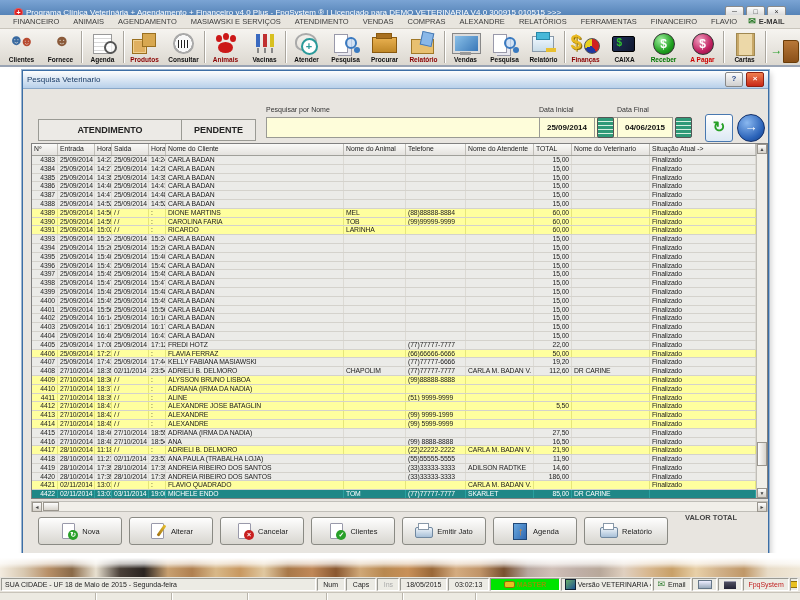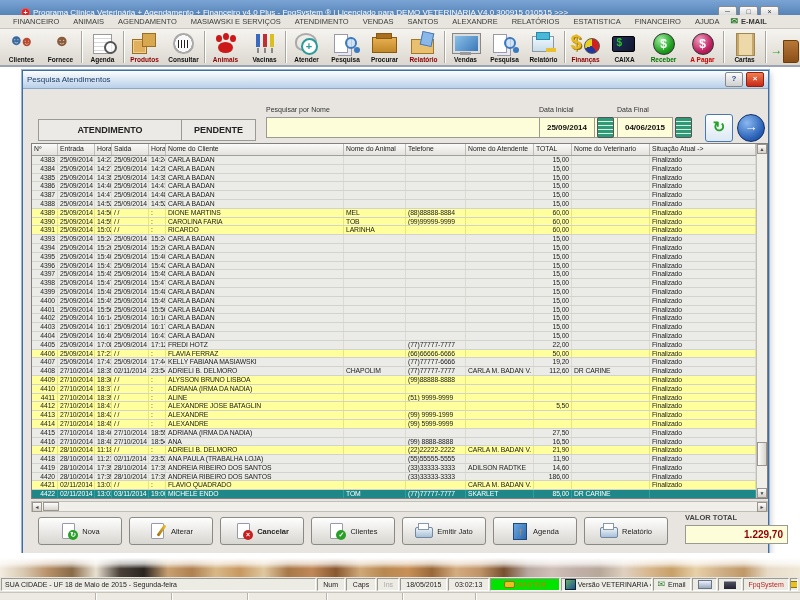--- a/index.html
+++ b/index.html
@@ -1,20 +1,20 @@
 <!DOCTYPE html>
 <html><head>
 <meta charset="utf-8">
 <style>
   html,body{margin:0;padding:0;background:#777;}
   #screen{position:relative;width:800px;height:600px;background:#fff;overflow:hidden;
     font-family:"Liberation Sans",sans-serif;-webkit-font-smoothing:antialiased;}
   
   .titlebar{position:absolute;left:0;top:0;width:800px;height:25px;display:flex;align-items:center;
-    background:linear-gradient(#7ba4d4,#3c6ea5);color:#fff;font-size:8px;padding:0 21px;box-sizing:border-box;}
+    background:linear-gradient(#7ba4d4,#3c6ea5);color:#fff;font-size:8px;padding:0 14px;box-sizing:border-box;}
   .app-logo{width:9px;height:9px;border-radius:50%;background:#d22;margin-right:3px;flex:0 0 auto;
     box-shadow:inset 0 0 0 1px #fff4;color:#fff;font-size:7px;line-height:9px;text-align:center;font-weight:bold;}
   .app-logo::before{content:"+";}
   .title-text{white-space:nowrap;overflow:hidden;flex:1;}
   .win-controls{display:flex;gap:2px;}
   .wc{width:17px;height:11px;background:linear-gradient(#fdfdfd,#cfcfcf);border:1px solid #8a8a8a;border-radius:2px;
     font-size:7px;line-height:10px;text-align:center;color:#333;}
   
   .menubar{position:absolute;left:0;top:15px;width:800px;height:14px;background:#e8e5de;border-bottom:1px solid #c9c5bc;
     display:flex;align-items:center;font-size:7.5px;color:#3a3a3a;box-sizing:border-box;padding-left:6px;}
@@ -199,26 +199,26 @@
   </div>
 
   <div class="menubar">
     <div id="menu-items" class="menu-items">
         <div class="menu-item">FINANCEIRO</div>
         <div class="menu-item">ANIMAIS</div>
         <div class="menu-item">AGENDAMENTO</div>
         <div class="menu-item">MASIAWSKI E SERVIÇOS</div>
         <div class="menu-item">ATENDIMENTO</div>
         <div class="menu-item">VENDAS</div>
-        <div class="menu-item">SANTOS</div>
+        <div class="menu-item">COMPRAS</div>
         <div class="menu-item">ALEXANDRE</div>
         <div class="menu-item">RELATÓRIOS</div>
-        <div class="menu-item">ESTATISTICA</div>
+        <div class="menu-item">FERRAMENTAS</div>
         <div class="menu-item">FINANCEIRO</div>
-        <div class="menu-item">AJUDA</div>
+        <div class="menu-item">FLAVIO</div>
       </div>
     <div class="menu-email">
       <span class="env-ico"></span>
       <span>E-MAIL</span>
     </div>
   </div>
 
   <div class="toolbar">
     <div class="tb-dots"></div>
     <div id="toolbar-groups" class="tb-groups">
@@ -308,21 +308,21 @@
         <div class="tb-sep"></div>
         <div class="tb-item">
           <div class="ti ico-exit"></div>
           <div class="tb-label"></div>
         </div>
       </div>
   </div>
 
   <div class="window">
     <div class="win-titlebar">
-      <span class="win-title">Pesquisa Atendimentos</span>
+      <span class="win-title">Pesquisa Veterinario</span>
       <span class="win-btns">
         <span class="wb help">?</span>
         <span class="wb close">×</span>
       </span>
     </div>
     <div class="win-body">
 
       <div class="flt-box flt-atend">ATENDIMENTO</div>
       <div class="flt-box flt-pend">PENDENTE</div>
 
@@ -919,21 +919,21 @@
 
       <div id="action-buttons">
           <div class="abtn" style="left: 15px;">
             <span class="bi bi-page bi-badge bi-nova"></span>
             <span>Nova</span>
           </div>
           <div class="abtn" style="left: 106px;">
             <span class="bi bi-page bi-alterar"></span>
             <span>Alterar</span>
           </div>
-          <div class="abtn" style="left: 197px; font-weight: bold;">
+          <div class="abtn" style="left: 197px;">
             <span class="bi bi-page bi-badge bi-cancelar"></span>
             <span>Cancelar</span>
           </div>
           <div class="abtn" style="left: 288px;">
             <span class="bi bi-page bi-badge bi-finalizar"></span>
             <span>Clientes</span>
           </div>
           <div class="abtn" style="left: 379px;">
             <span class="bi bi-printer"></span>
             <span>Emitir Jato</span>
@@ -942,21 +942,20 @@
             <span class="bi bi-cupom"></span>
             <span>Agenda</span>
           </div>
           <div class="abtn" style="left: 561px;">
             <span class="bi bi-printer"></span>
             <span>Relatório</span>
           </div>
         </div>
 
       <div class="vt-label">VALOR TOTAL</div>
-      <div class="vt-value">1.229,70</div>
     </div>
   </div>
 
   <div class="photo-strip"></div>
 
   <div class="statusbar">
     <div class="sb-cell sb-city">SUA CIDADE - UF 18 de Maio de 2015 - Segunda-feira</div>
     <div class="sb-cell sb-num">Num</div>
     <div class="sb-cell sb-caps">Caps</div>
     <div class="sb-cell sb-ins">Ins</div>

